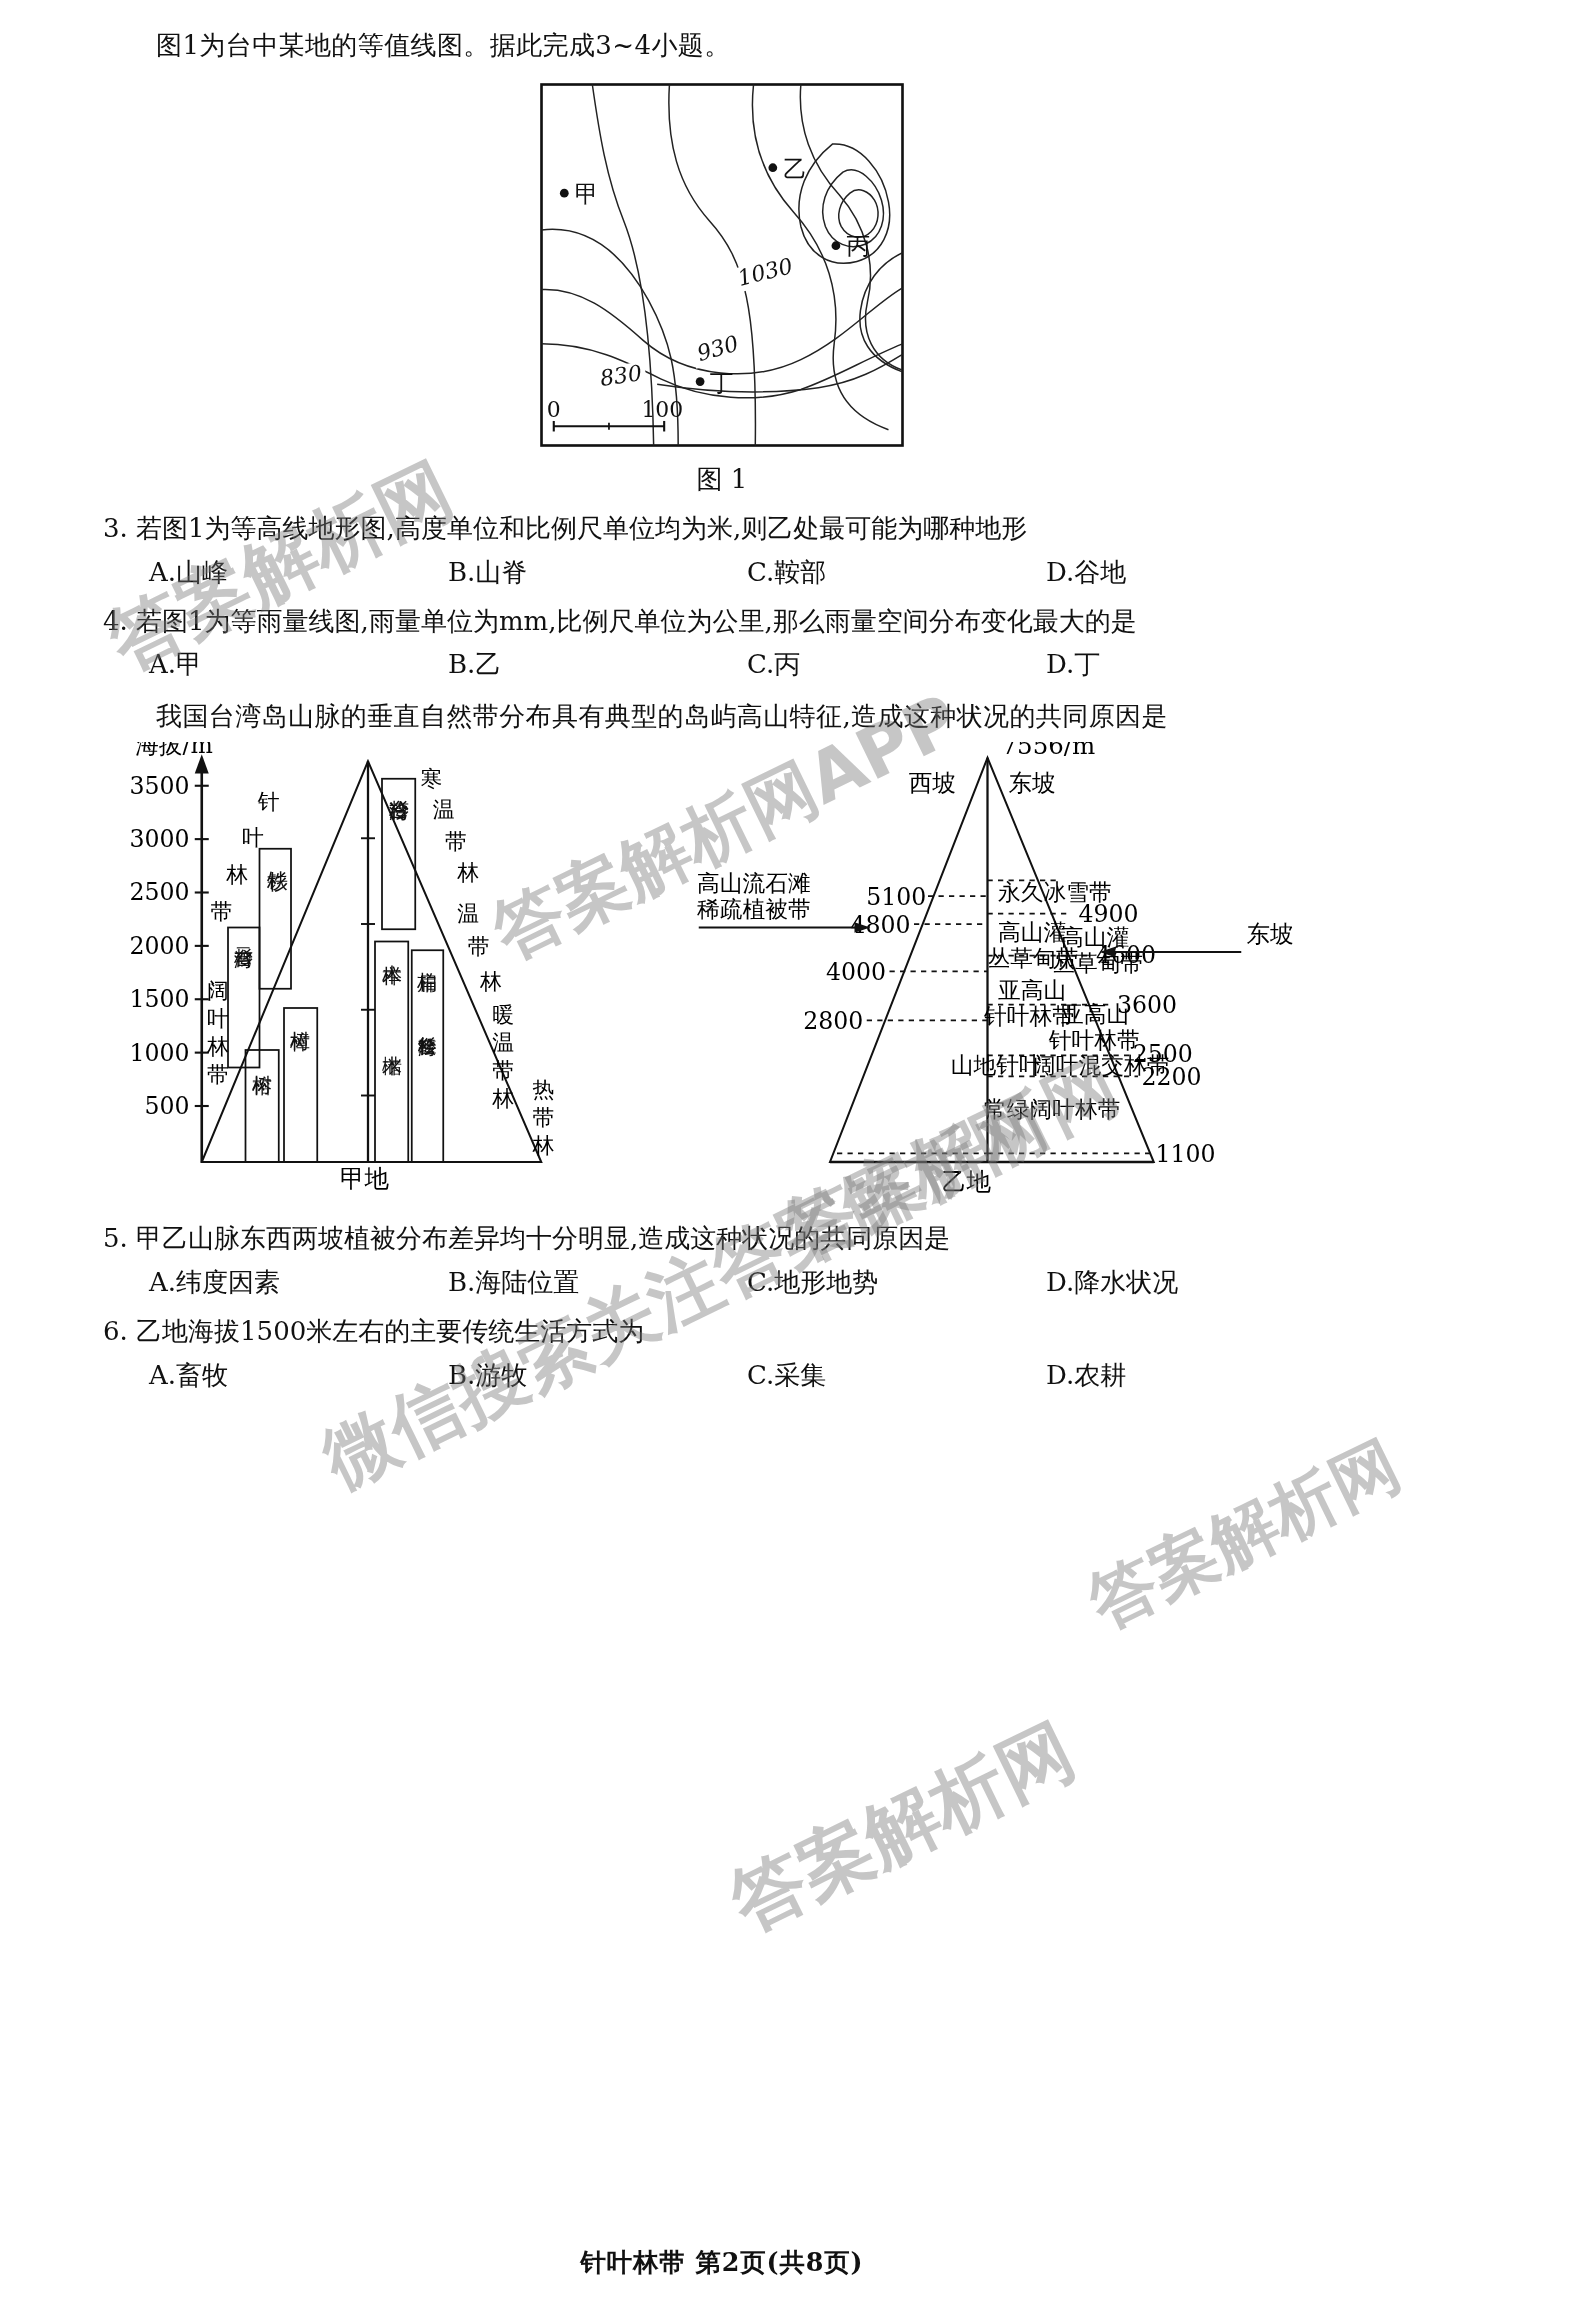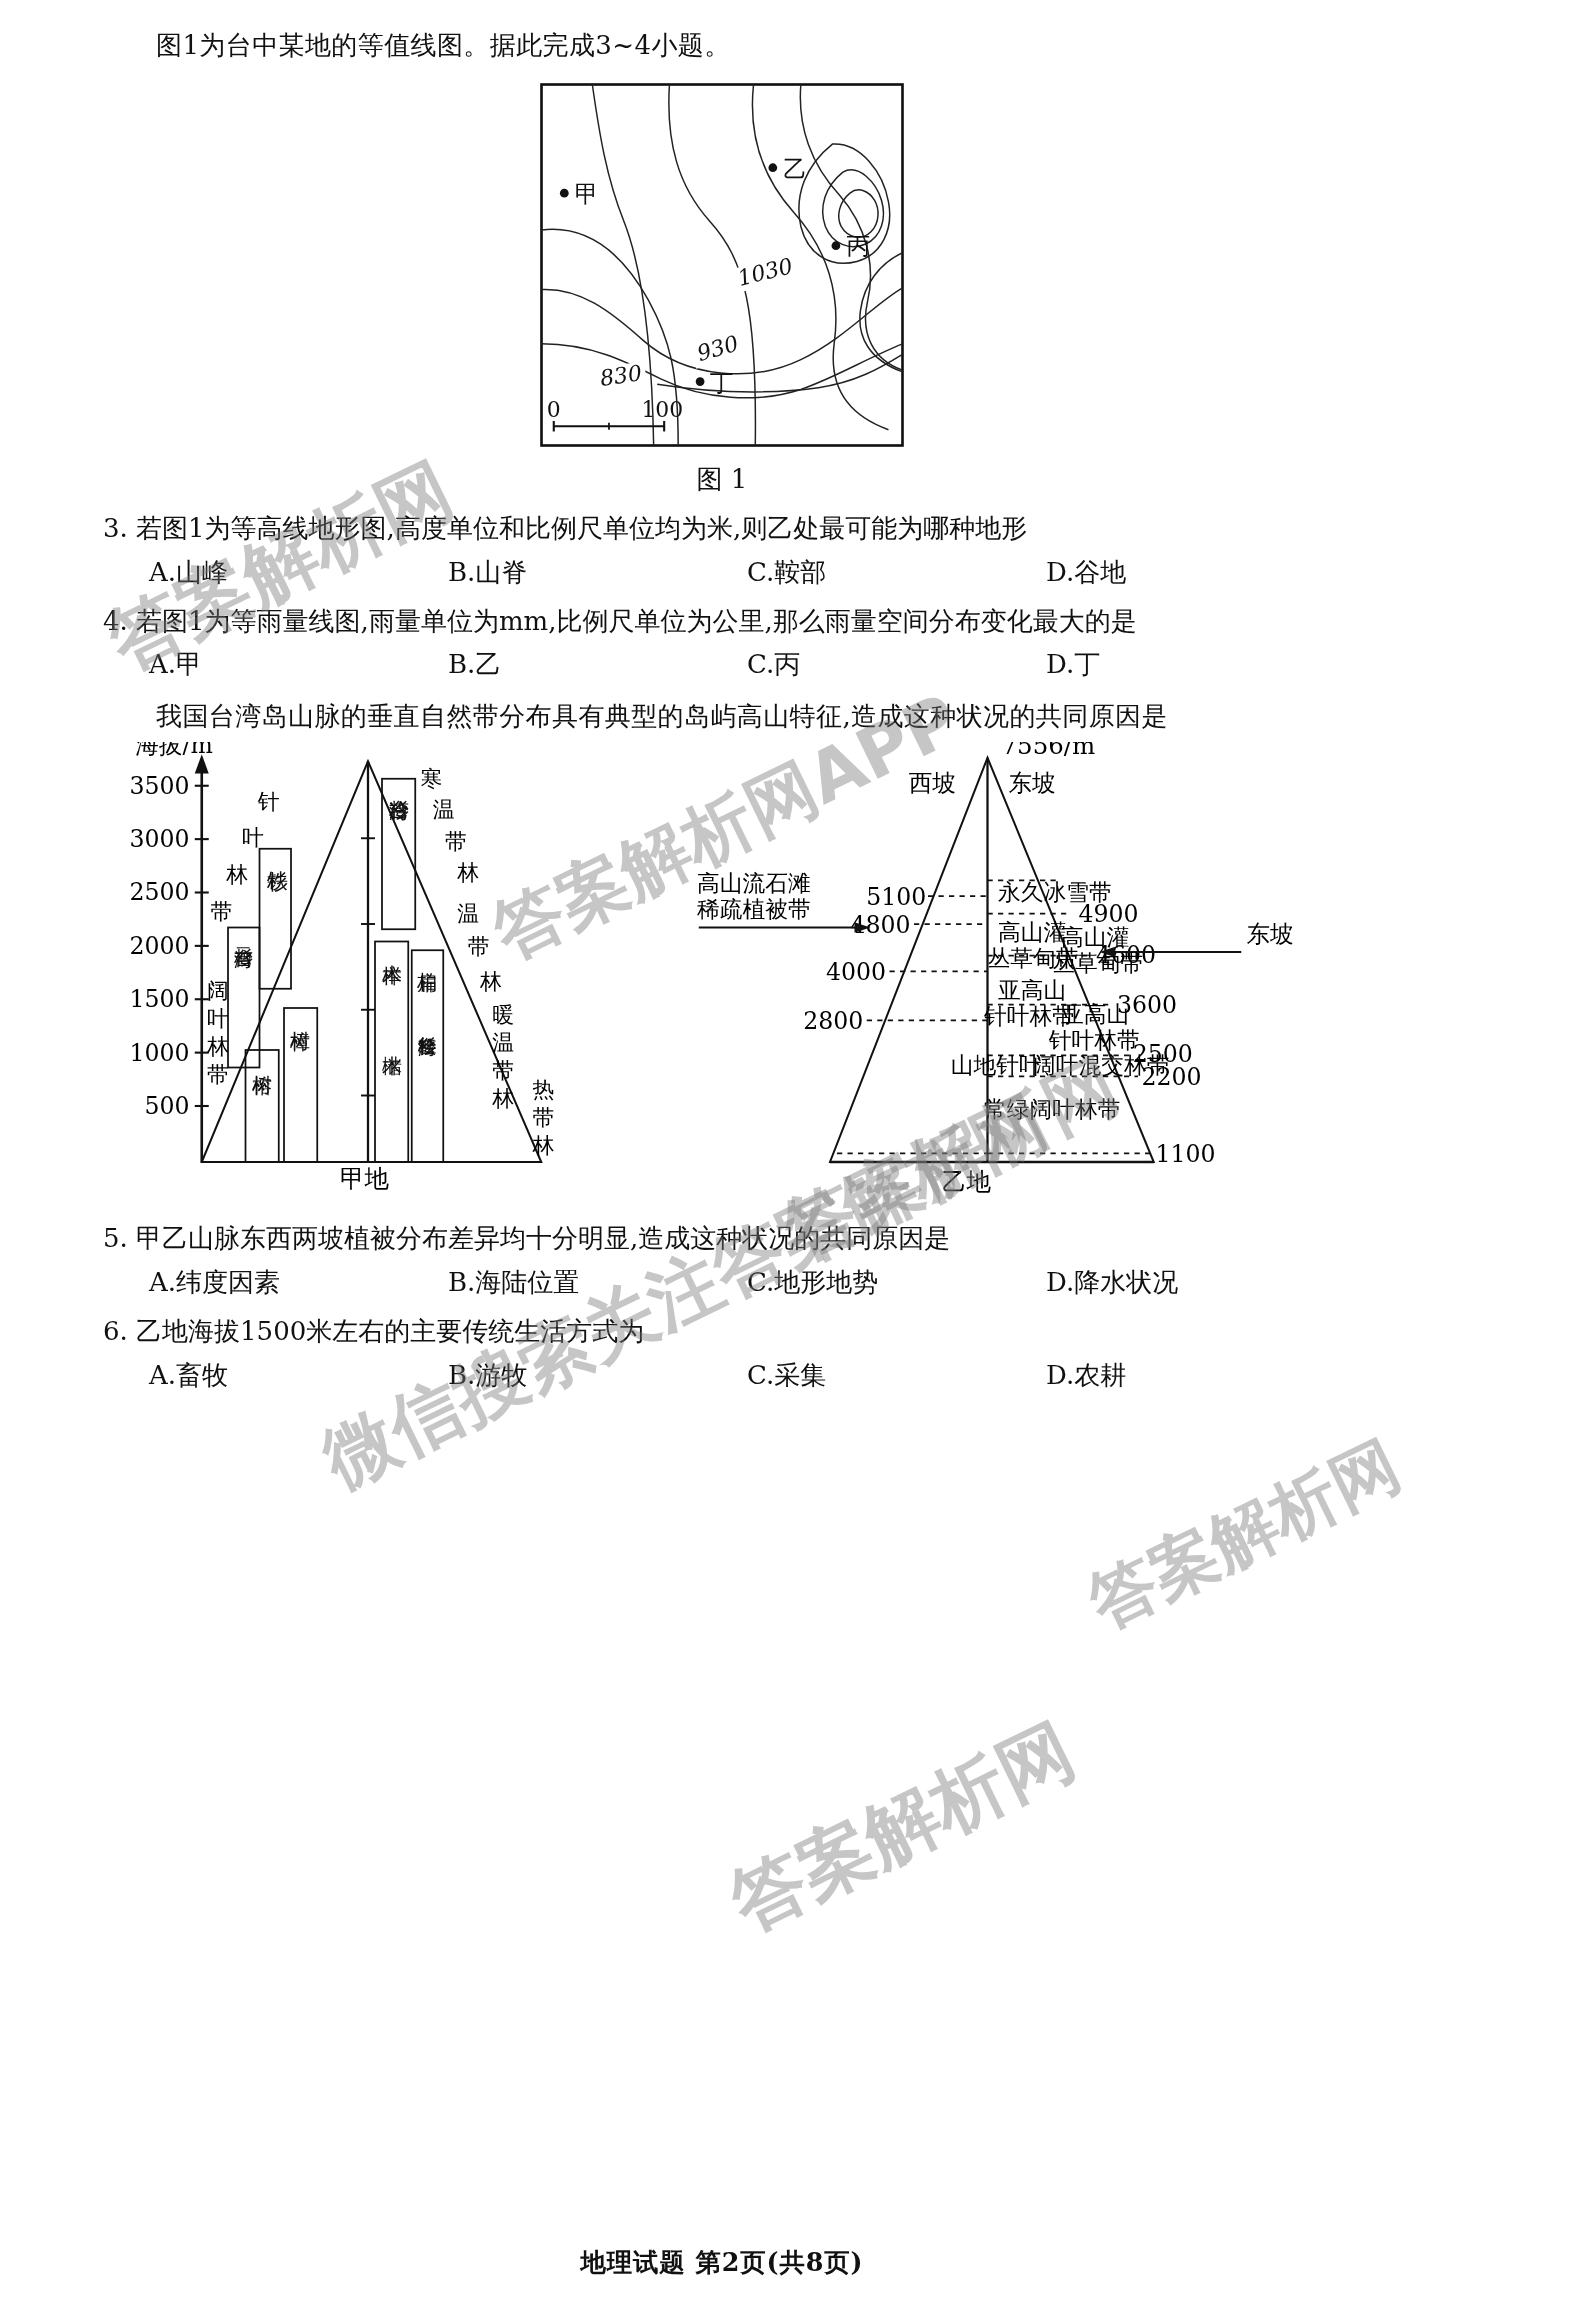--- a/index.html
+++ b/index.html
@@ -360,15 +360,15 @@
 
   </div>
 
   <div class="wm" style="left:96px;top:517px;font-size:74px;transform:rotate(-26deg);">答案解析网</div>
   <div class="wm" style="left:473px;top:780px;font-size:70px;transform:rotate(-26deg);">答案解析网APP</div>
   <div class="wm" style="left:289px;top:1244px;font-size:72px;transform:rotate(-26deg);">微信搜索关注答案解析网</div>
   <div class="wm" style="left:771px;top:1112px;font-size:72px;transform:rotate(-26deg);">答案解析网</div>
   <div class="wm" style="left:1077px;top:1489px;font-size:67px;transform:rotate(-26deg);">答案解析网</div>
   <div class="wm" style="left:718px;top:1778px;font-size:74px;transform:rotate(-26deg);">答案解析网</div>
 
-  <div class="footer">地理试题 第2页(共8页)</div>
+  <div class="footer">针叶林带 第2页(共8页)</div>
 </div>
 
 
 </body></html>

